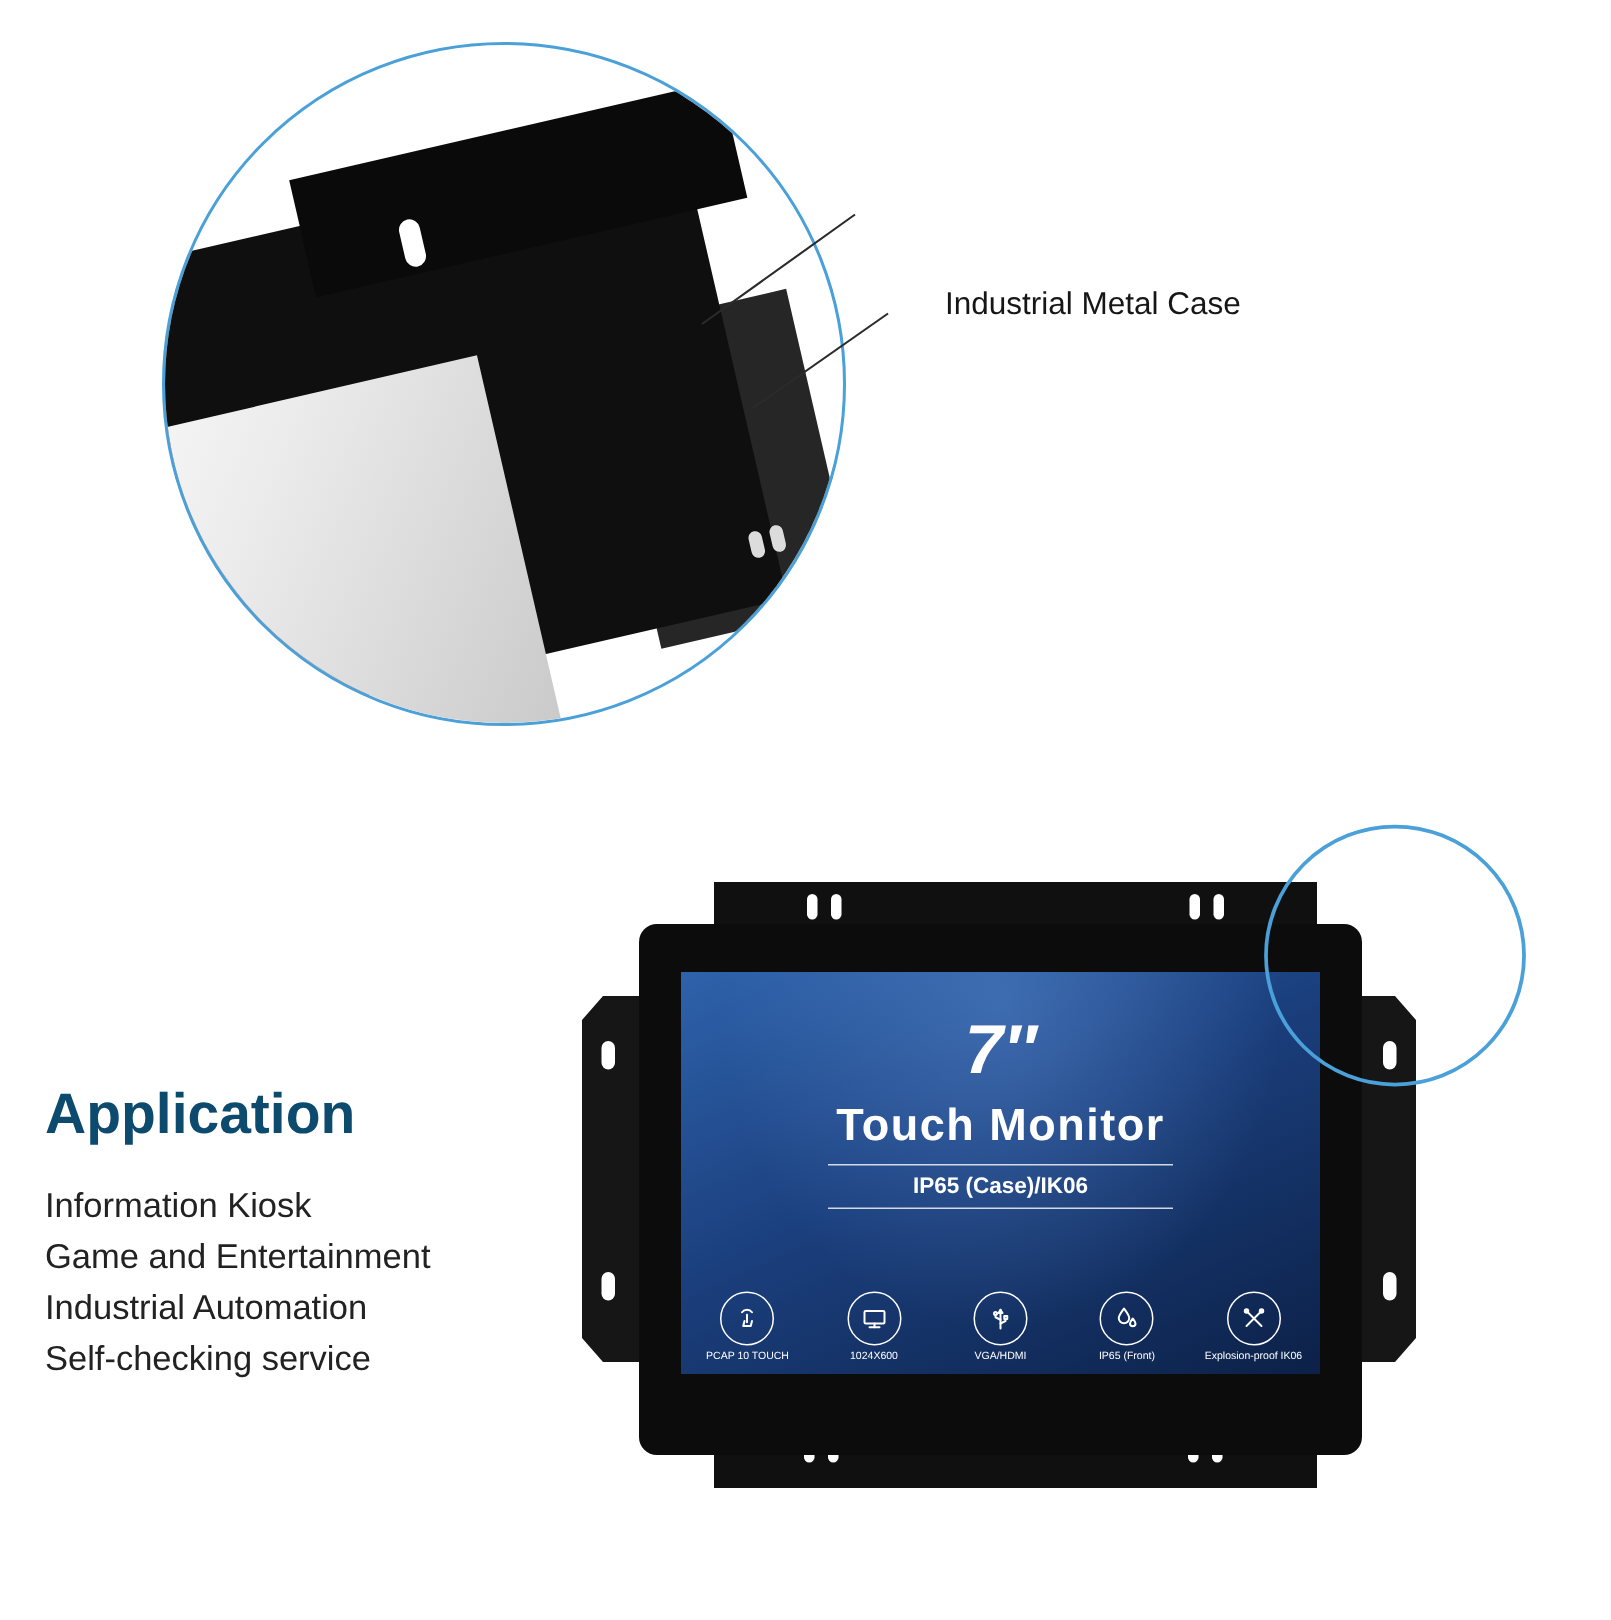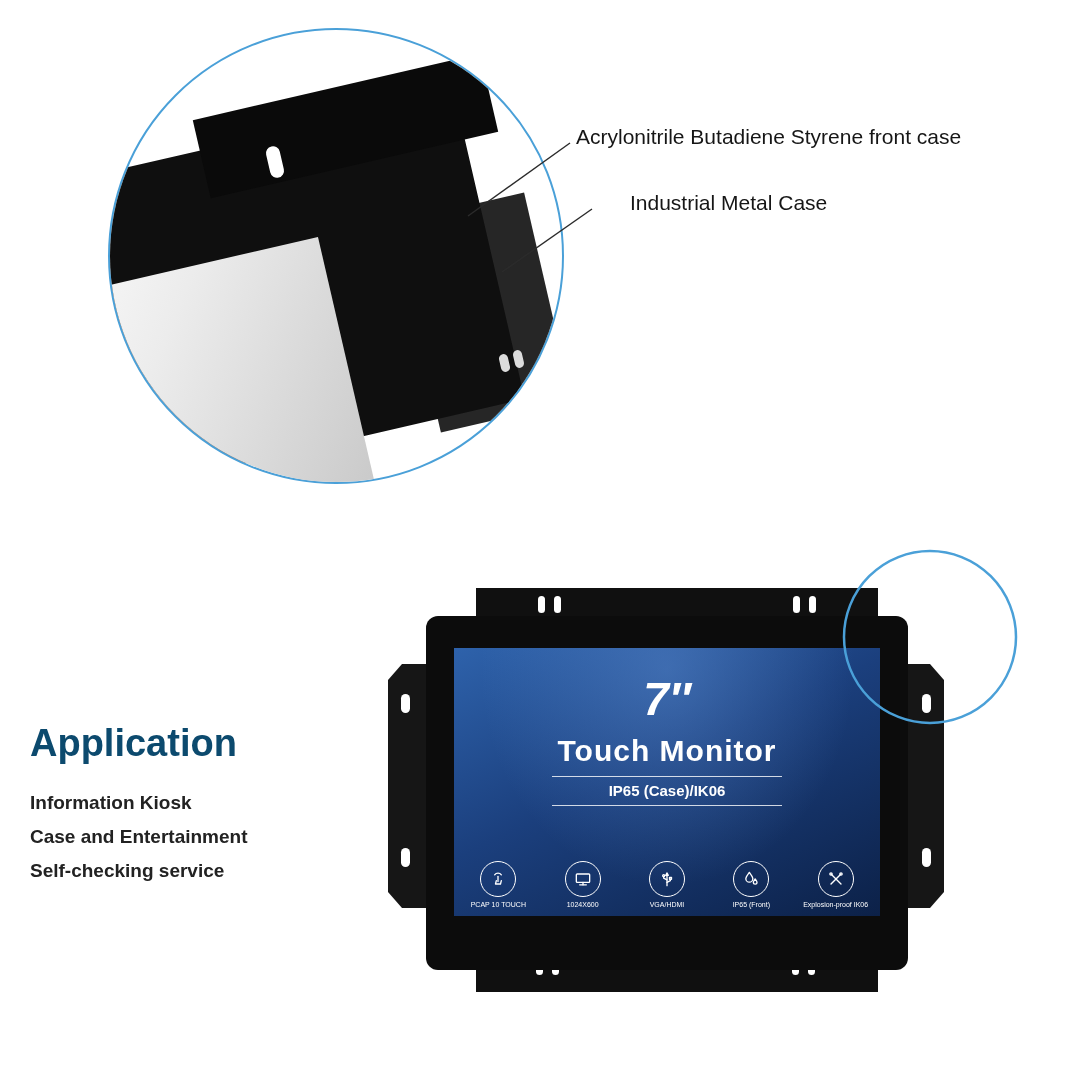--- a/index.html
+++ b/index.html
@@ -23,21 +23,21 @@
   .mag-hole-case.one{left:390px;top:324px;}
   .mag-hole-case.two{left:404px;top:320px;}
 
   
   .callout{position:absolute;font-size:21px;color:#161616;white-space:nowrap;}
   .callout.abs{left:576px;top:125px;}
   .callout.metal{left:598px;top:191px;margin-left:32px;}
 
   
   .app-title{position:absolute;left:30px;top:722px;font-size:38px;font-weight:bold;color:#0c4a6e;}
-  .app-list{position:absolute;left:30px;top:786px;font-size:19px;color:#222;line-height:34px;font-weight:bold;}
+  .app-list{position:absolute;left:30px;top:786px;font-size:23px;color:#222;line-height:34px;}
 
   
   .monitor{position:absolute;left:388px;top:588px;width:556px;height:414px;}
   .flange{position:absolute;background:#101010;}
   .flange.top{left:88px;top:0;width:402px;height:34px;}
   .flange.bottom{left:88px;top:356px;width:402px;height:48px;}
   .slot{position:absolute;width:7px;height:17px;background:#fff;border-radius:4px;}
   .ear{position:absolute;background:#161616;width:38px;height:244px;top:76px;}
   .ear.left{left:0;clip-path:polygon(14px 0,100% 0,100% 100%,14px 100%,0 calc(100% - 16px),0 16px);}
   .ear.right{left:518px;clip-path:polygon(0 0,calc(100% - 14px) 0,100% 16px,100% calc(100% - 16px),calc(100% - 14px) 100%,0 100%);}
@@ -165,23 +165,23 @@
       </div>
     </div>
   </div>
 
   <svg class="overlay" viewBox="0 0 1074 1080">
     <line x1="468" y1="216" x2="570" y2="143" stroke="#2b2b2b" stroke-width="1.4"></line>
     <line x1="502" y1="272" x2="592" y2="209" stroke="#2b2b2b" stroke-width="1.4"></line>
     <circle cx="930" cy="637" r="86" stroke="#4aa0d8" stroke-width="2.5" fill="none"></circle>
   </svg>
 
-  <div class="callout abs">Acrylonitrile Butadiene Styrene front case</div>
   <div class="callout metal">Industrial Metal Case</div>
 
   <div class="app-title">Application</div>
   <div class="app-list">
     <div>Information Kiosk</div>
-    <div>Case and Entertainment</div>
+    <div>Game and Entertainment</div>
+    <div>Industrial Automation</div>
     <div>Self-checking service</div>
   </div>
 
 </div>
 
 </body></html>

